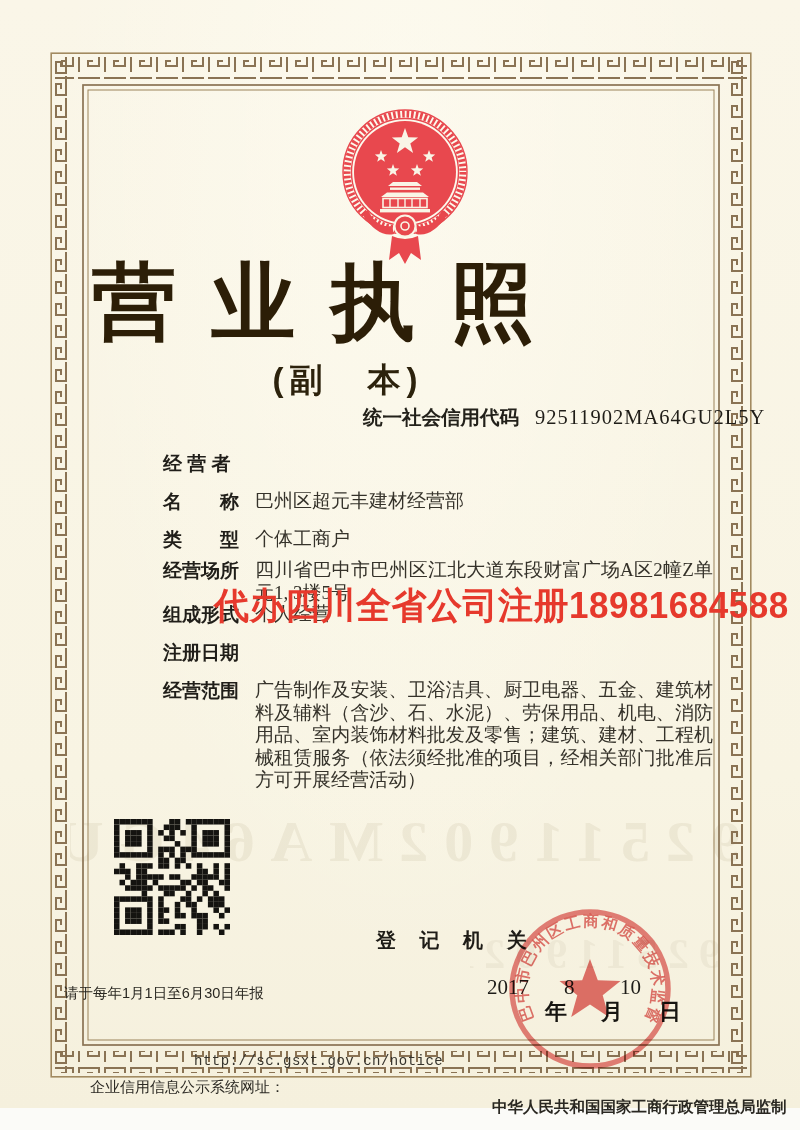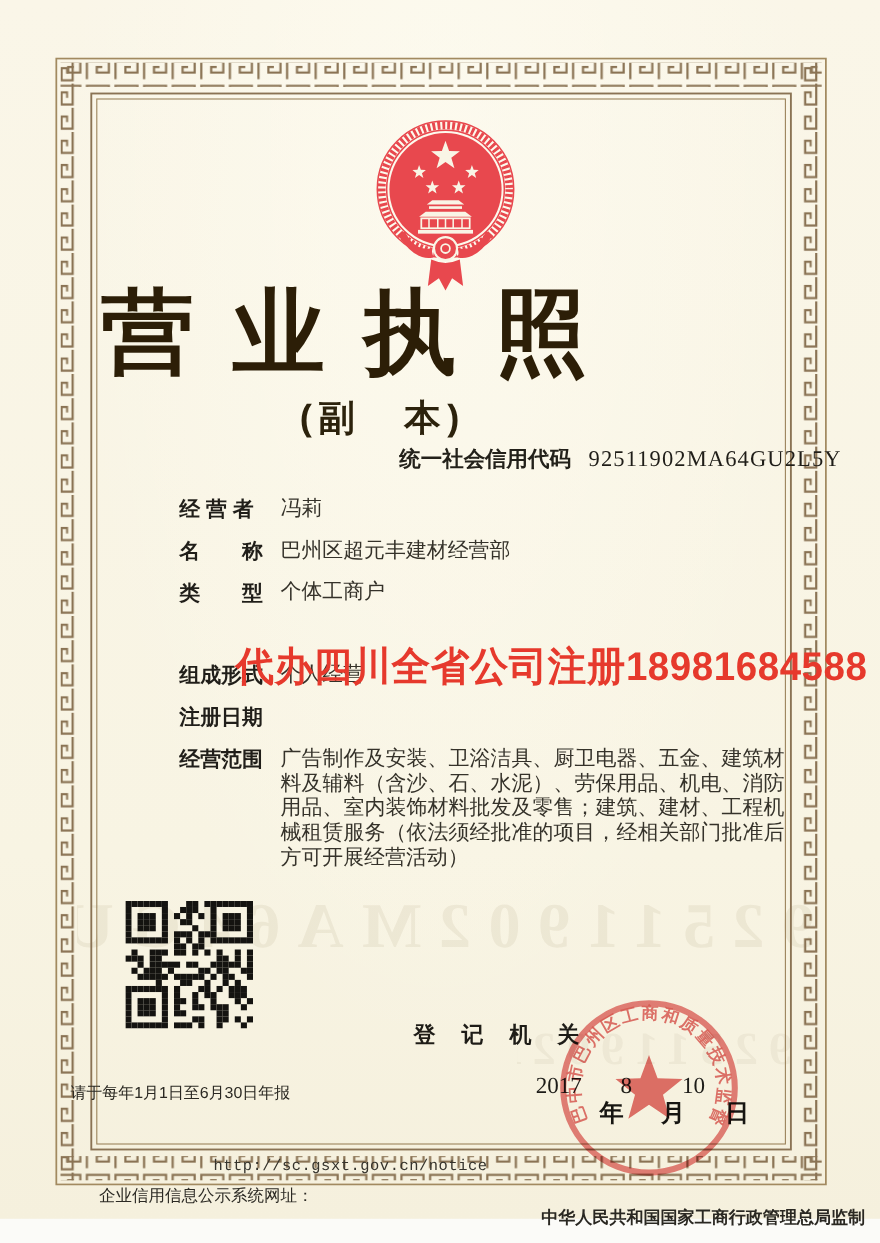--- a/index.html
+++ b/index.html
@@ -134,29 +134,32 @@
   <div class="title">营 业 执 照</div>
   <div class="subtitle">(副　本)</div>
 
   <div class="codeline">
     <span class="lab">统一社会信用代码</span>
     <span class="val">92511902MA64GU2L5Y</span>
   </div>
 
   <div class="row" style="top:452px">
     <span class="lab">经 营 者</span>
-    <div class="val">冯莉</div>
   </div>
   <div class="row" style="top:490px">
     <span class="lab">名　　称</span>
     <div class="val">巴州区超元丰建材经营部</div>
   </div>
   <div class="row" style="top:528px">
     <span class="lab">类　　型</span>
     <div class="val">个体工商户</div>
+  </div>
+  <div class="row" style="top:559px">
+    <span class="lab">经营场所</span>
+    <div class="val">四川省巴中市巴州区江北大道东段财富广场A区2幢Z单元1, 3楼5号</div>
   </div>
   <div class="row" style="top:603px">
     <span class="lab">组成形式</span>
     <div class="val">个人经营</div>
   </div>
   <div class="row" style="top:641px">
     <span class="lab">注册日期</span>
   </div>
   <div class="row" style="top:679px">
     <span class="lab">经营范围</span>

